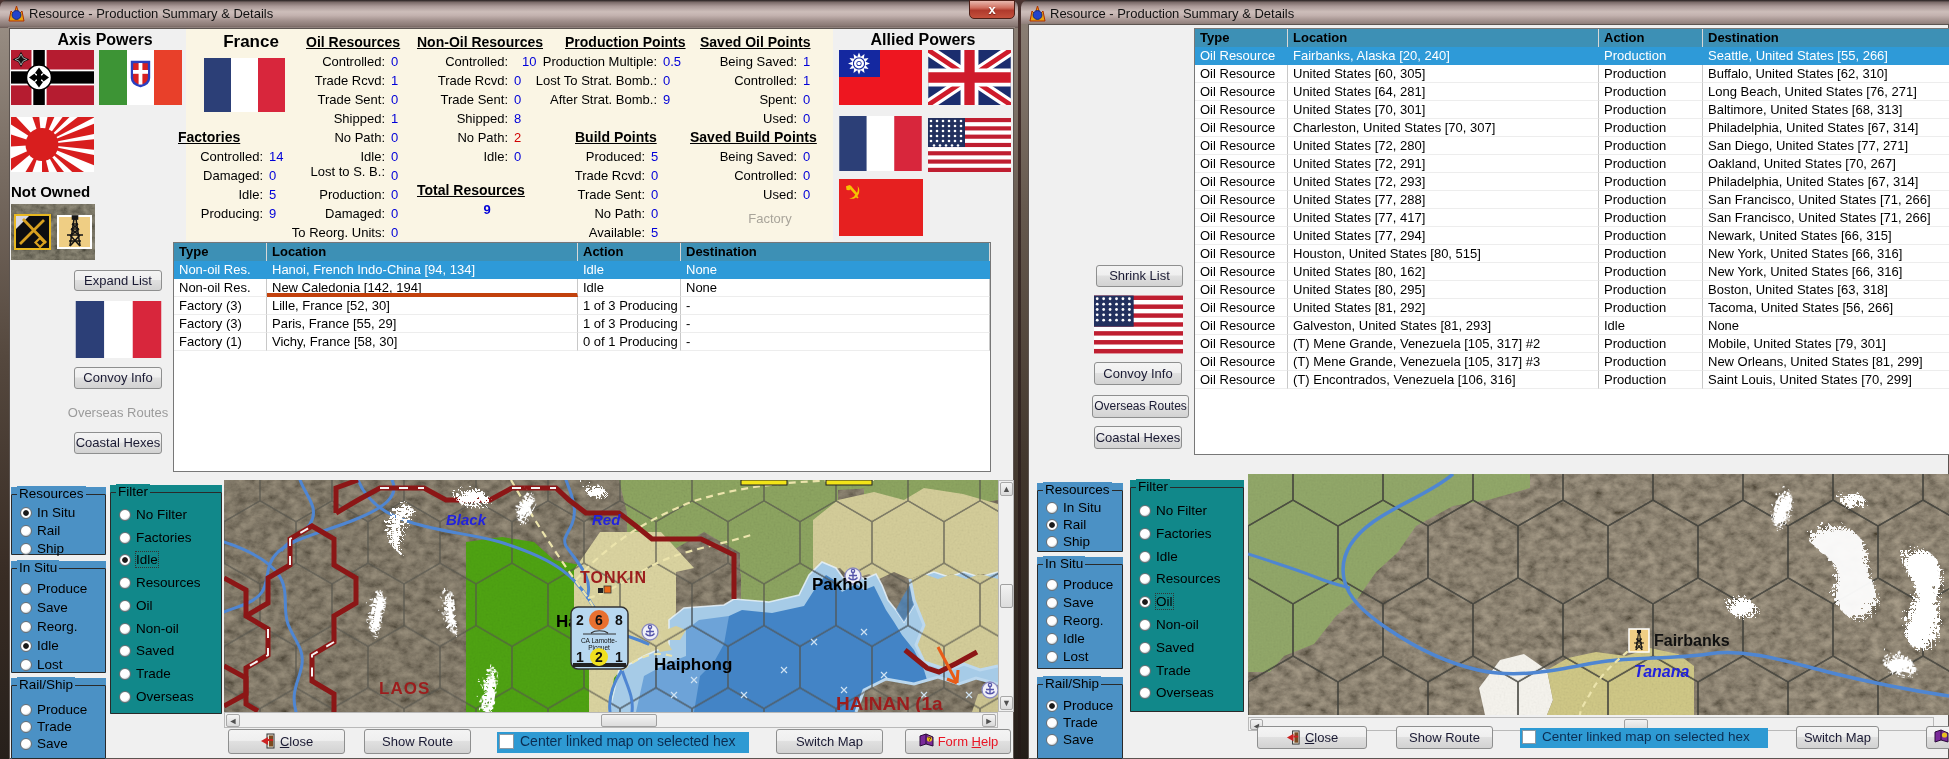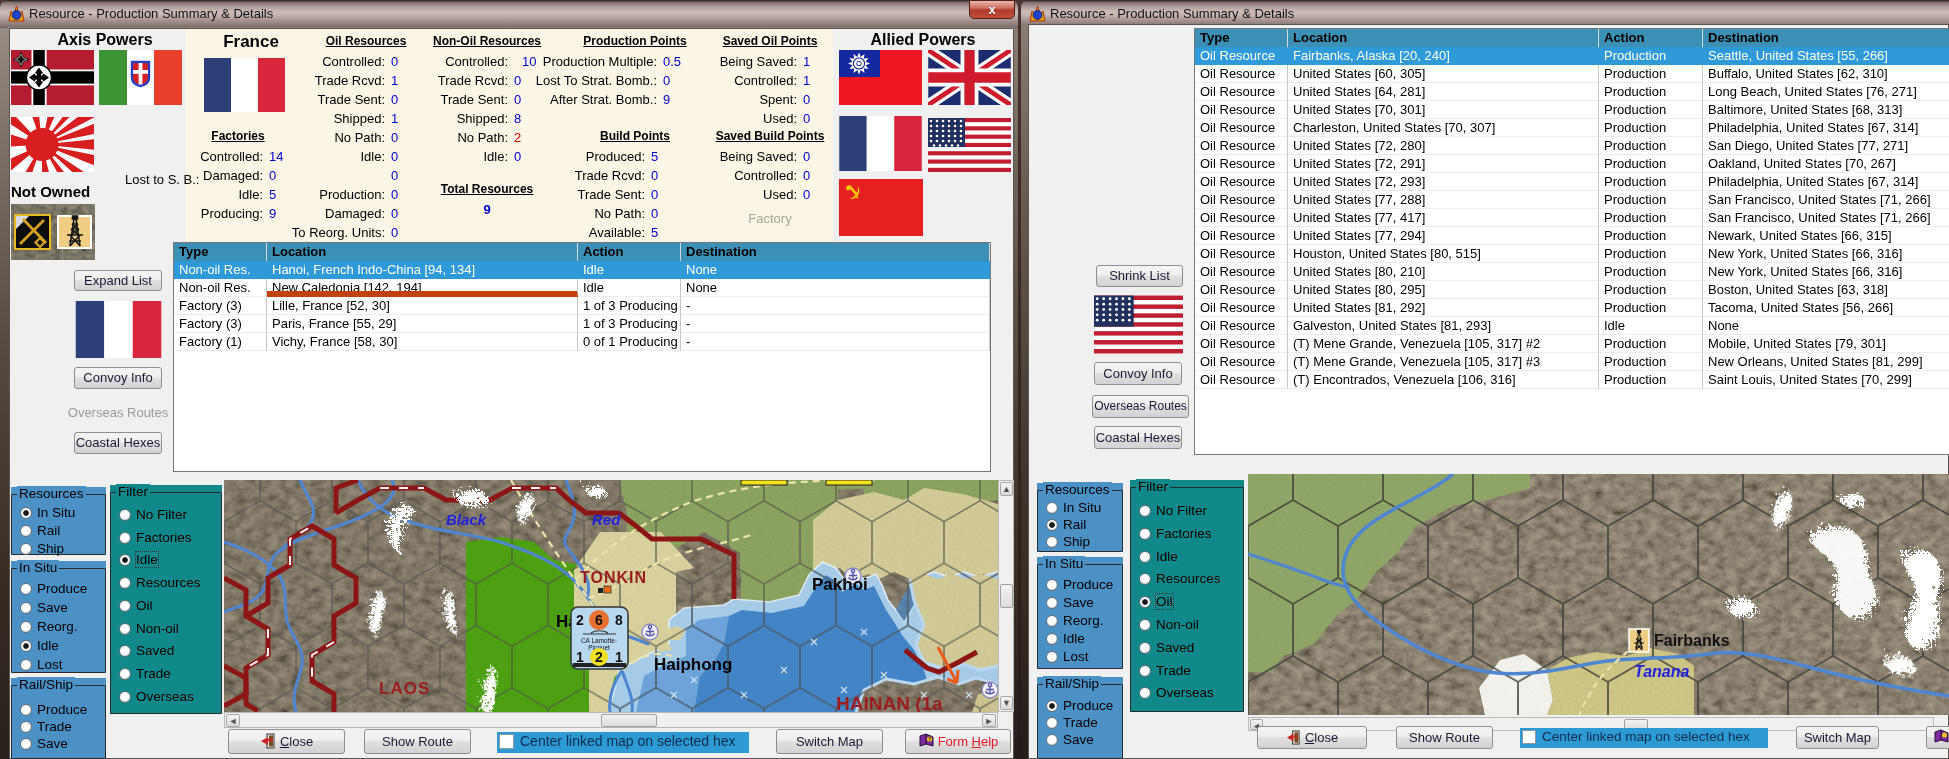--- a/index.html
+++ b/index.html
@@ -7,21 +7,21 @@
 *{box-sizing:border-box;}
 .abs{position:absolute;}
 .win{position:absolute;top:0;height:759px;border-radius:32px;}
 .tbar{position:absolute;top:0;height:28px;
  background:linear-gradient(180deg,#241e1e 0%,#7a6a68 8%,#a99896 22%,#cdbeba 42%,#c3b2af 55%,#a08f8b 75%,#887873 92%,#6a5a56 100%);
  border-top-left-radius:7px;border-top-right-radius:7px;}
 .tbar .ttext{position:absolute;left:29px;top:6px;font-size:13px;color:#111;white-space:nowrap;}
 .client{position:absolute;background:#f0f0f0;border:1px solid #5c5450;outline:1px solid #8f817c;}
 .btn{position:absolute;white-space:nowrap;background:linear-gradient(180deg,#f4f4f4 0%,#efefef 45%,#e0e0e0 50%,#d2d2d2 100%);
  border:1px solid #8e8f8f;border-radius:3px;color:#1a1a33;text-align:center;font-size:13px;}
-.hdr{position:absolute;font-weight:bold;font-size:12px;color:#000;text-align:center;text-decoration:underline;white-space:nowrap;}
+.hdr{position:absolute;font-weight:bold;font-size:14px;color:#000;text-decoration:underline;white-space:nowrap;}
 .bighdr{position:absolute;font-weight:bold;font-size:16px;color:#000;text-align:center;white-space:nowrap;}
 .srow{position:absolute;font-size:13px;color:#000;white-space:nowrap;}
 .val{color:#0000d8;}
 .valr{color:#d00000;}
 .rad{position:absolute;font-size:13.5px;color:#000;white-space:nowrap;}
 .rad .c{display:inline-block;width:12px;height:12px;border-radius:50%;
  background:radial-gradient(circle at 40% 35%,#ffffff 55%,#cfd4d8 75%,#9aa0a6 100%);
  border:1px solid #6b7075;vertical-align:-2px;margin-right:5px;}
 .rad .c.on{background:radial-gradient(circle at 50% 50%,#1a1a1a 0 34%,#ffffff 46% 60%,#cfd4d8 78%,#9aa0a6 100%);}
 .gbox{position:absolute;}
@@ -151,21 +151,21 @@
     <div class="srow" style="left:125px;top:73px;width:260px;text-align:right;">Trade Rcvd:</div>
     <div class="srow val" style="left:391px;top:73px;">1</div>
     <div class="srow" style="left:125px;top:92px;width:260px;text-align:right;">Trade Sent:</div>
     <div class="srow val" style="left:391px;top:92px;">0</div>
     <div class="srow" style="left:125px;top:111px;width:260px;text-align:right;">Shipped:</div>
     <div class="srow val" style="left:391px;top:111px;">1</div>
     <div class="srow" style="left:125px;top:130px;width:260px;text-align:right;">No Path:</div>
     <div class="srow val" style="left:391px;top:130px;">0</div>
     <div class="srow" style="left:125px;top:149px;width:260px;text-align:right;">Idle:</div>
     <div class="srow val" style="left:391px;top:149px;">0</div>
-    <div class="srow" style="left:125px;top:172px;width:260px;text-align:left;">Lost to S. B.:</div>
+    <div class="srow" style="left:125px;top:164px;width:260px;text-align:right;">Lost to S. B.:</div>
     <div class="srow val" style="left:391px;top:168px;">0</div>
     <div class="srow" style="left:125px;top:187px;width:260px;text-align:right;">Production:</div>
     <div class="srow val" style="left:391px;top:187px;">0</div>
     <div class="srow" style="left:125px;top:206px;width:260px;text-align:right;">Damaged:</div>
     <div class="srow val" style="left:391px;top:206px;">0</div>
     <div class="srow" style="left:125px;top:225px;width:260px;text-align:right;">To Reorg. Units:</div>
     <div class="srow val" style="left:391px;top:225px;">0</div>
     <div class="hdr" style="left:178px;top:129px;width:120px;">Factories</div>
     <div class="srow" style="left:3px;top:149px;width:260px;text-align:right;">Controlled:</div>
     <div class="srow val" style="left:269px;top:149px;">14</div>
@@ -314,21 +314,21 @@
  <div class="abs" style="left:173px;top:242px;width:818px;height:230px;background:#fff;border:1px solid #777;"></div>
     <div class="cell tblhead" style="left:174px;top:243px;width:93px;height:18px;border-right:1px solid #d8d8d8;">Type</div>
     <div class="cell tblhead" style="left:267px;top:243px;width:311px;height:18px;border-right:1px solid #d8d8d8;">Location</div>
     <div class="cell tblhead" style="left:578px;top:243px;width:103px;height:18px;border-right:1px solid #d8d8d8;">Action</div>
     <div class="cell tblhead" style="left:681px;top:243px;width:309px;height:18px;border-right:1px solid #d8d8d8;">Destination</div>
     <div class="cell" style="left:174px;top:261px;width:93px;height:18px;background:#2e9ad8;color:#fff;border-right:1px solid #2e9ad8;border-bottom:1px solid #2e9ad8;">Non-oil Res.</div>
     <div class="cell" style="left:267px;top:261px;width:311px;height:18px;background:#2e9ad8;color:#fff;border-right:1px solid #2e9ad8;border-bottom:1px solid #2e9ad8;">Hanoi, French Indo-China [94, 134]</div>
     <div class="cell" style="left:578px;top:261px;width:103px;height:18px;background:#2e9ad8;color:#fff;border-right:1px solid #2e9ad8;border-bottom:1px solid #2e9ad8;">Idle</div>
     <div class="cell" style="left:681px;top:261px;width:309px;height:18px;background:#2e9ad8;color:#fff;border-right:1px solid #2e9ad8;border-bottom:1px solid #2e9ad8;">None</div>
     <div class="cell" style="left:174px;top:279px;width:93px;height:18px;background:#fff;color:#000;border-right:1px solid #c8c8c8;border-bottom:1px solid #ededed;">Non-oil Res.</div>
-    <div class="cell" style="left:267px;top:279px;width:311px;height:18px;background:#fff;color:#000;border-right:1px solid #c8c8c8;border-bottom:6px solid #c2410c;">New Caledonia [142, 194]</div>
+    <div class="cell" style="left:267px;top:279px;width:311px;height:18px;background:#fff;color:#000;border-right:1px solid #c8c8c8;border-bottom:4px solid #c2410c;">New Caledonia [142, 194]</div>
     <div class="cell" style="left:578px;top:279px;width:103px;height:18px;background:#fff;color:#000;border-right:1px solid #c8c8c8;border-bottom:1px solid #ededed;">Idle</div>
     <div class="cell" style="left:681px;top:279px;width:309px;height:18px;background:#fff;color:#000;border-right:1px solid #c8c8c8;border-bottom:1px solid #ededed;">None</div>
     <div class="cell" style="left:174px;top:297px;width:93px;height:18px;background:#fff;color:#000;border-right:1px solid #c8c8c8;border-bottom:1px solid #ededed;">Factory (3)</div>
     <div class="cell" style="left:267px;top:297px;width:311px;height:18px;background:#fff;color:#000;border-right:1px solid #c8c8c8;border-bottom:1px solid #ededed;">Lille, France [52, 30]</div>
     <div class="cell" style="left:578px;top:297px;width:103px;height:18px;background:#fff;color:#000;border-right:1px solid #c8c8c8;border-bottom:1px solid #ededed;">1 of 3 Producing</div>
     <div class="cell" style="left:681px;top:297px;width:309px;height:18px;background:#fff;color:#000;border-right:1px solid #c8c8c8;border-bottom:1px solid #ededed;">-</div>
     <div class="cell" style="left:174px;top:315px;width:93px;height:18px;background:#fff;color:#000;border-right:1px solid #c8c8c8;border-bottom:1px solid #ededed;">Factory (3)</div>
     <div class="cell" style="left:267px;top:315px;width:311px;height:18px;background:#fff;color:#000;border-right:1px solid #c8c8c8;border-bottom:1px solid #ededed;">Paris, France [55, 29]</div>
     <div class="cell" style="left:578px;top:315px;width:103px;height:18px;background:#fff;color:#000;border-right:1px solid #c8c8c8;border-bottom:1px solid #ededed;">1 of 3 Producing</div>
     <div class="cell" style="left:681px;top:315px;width:309px;height:18px;background:#fff;color:#000;border-right:1px solid #c8c8c8;border-bottom:1px solid #ededed;">-</div>
@@ -637,21 +637,21 @@
     <div class="cell" style="left:682px;top:209px;width:248px;height:18px;background:#fff;color:#000;border-right:1px solid #c8c8c8;border-bottom:1px solid #ededed;">San Francisco, United States [71, 266]</div>
     <div class="cell" style="left:174px;top:227px;width:93px;height:18px;background:#fff;color:#000;border-right:1px solid #c8c8c8;border-bottom:1px solid #ededed;">Oil Resource</div>
     <div class="cell" style="left:267px;top:227px;width:311px;height:18px;background:#fff;color:#000;border-right:1px solid #c8c8c8;border-bottom:1px solid #ededed;">United States [77, 294]</div>
     <div class="cell" style="left:578px;top:227px;width:104px;height:18px;background:#fff;color:#000;border-right:1px solid #c8c8c8;border-bottom:1px solid #ededed;">Production</div>
     <div class="cell" style="left:682px;top:227px;width:248px;height:18px;background:#fff;color:#000;border-right:1px solid #c8c8c8;border-bottom:1px solid #ededed;">Newark, United States [66, 315]</div>
     <div class="cell" style="left:174px;top:245px;width:93px;height:18px;background:#fff;color:#000;border-right:1px solid #c8c8c8;border-bottom:1px solid #ededed;">Oil Resource</div>
     <div class="cell" style="left:267px;top:245px;width:311px;height:18px;background:#fff;color:#000;border-right:1px solid #c8c8c8;border-bottom:1px solid #ededed;">Houston, United States [80, 515]</div>
     <div class="cell" style="left:578px;top:245px;width:104px;height:18px;background:#fff;color:#000;border-right:1px solid #c8c8c8;border-bottom:1px solid #ededed;">Production</div>
     <div class="cell" style="left:682px;top:245px;width:248px;height:18px;background:#fff;color:#000;border-right:1px solid #c8c8c8;border-bottom:1px solid #ededed;">New York, United States [66, 316]</div>
     <div class="cell" style="left:174px;top:263px;width:93px;height:18px;background:#fff;color:#000;border-right:1px solid #c8c8c8;border-bottom:1px solid #ededed;">Oil Resource</div>
-    <div class="cell" style="left:267px;top:263px;width:311px;height:18px;background:#fff;color:#000;border-right:1px solid #c8c8c8;border-bottom:1px solid #ededed;">United States [80, 210]</div>
+    <div class="cell" style="left:267px;top:263px;width:311px;height:18px;background:#fff;color:#000;border-right:1px solid #c8c8c8;border-bottom:1px solid #ededed;">United States [80, 162]</div>
     <div class="cell" style="left:578px;top:263px;width:104px;height:18px;background:#fff;color:#000;border-right:1px solid #c8c8c8;border-bottom:1px solid #ededed;">Production</div>
     <div class="cell" style="left:682px;top:263px;width:248px;height:18px;background:#fff;color:#000;border-right:1px solid #c8c8c8;border-bottom:1px solid #ededed;">New York, United States [66, 316]</div>
     <div class="cell" style="left:174px;top:281px;width:93px;height:18px;background:#fff;color:#000;border-right:1px solid #c8c8c8;border-bottom:1px solid #ededed;">Oil Resource</div>
     <div class="cell" style="left:267px;top:281px;width:311px;height:18px;background:#fff;color:#000;border-right:1px solid #c8c8c8;border-bottom:1px solid #ededed;">United States [80, 295]</div>
     <div class="cell" style="left:578px;top:281px;width:104px;height:18px;background:#fff;color:#000;border-right:1px solid #c8c8c8;border-bottom:1px solid #ededed;">Production</div>
     <div class="cell" style="left:682px;top:281px;width:248px;height:18px;background:#fff;color:#000;border-right:1px solid #c8c8c8;border-bottom:1px solid #ededed;">Boston, United States [63, 318]</div>
     <div class="cell" style="left:174px;top:299px;width:93px;height:18px;background:#fff;color:#000;border-right:1px solid #c8c8c8;border-bottom:1px solid #ededed;">Oil Resource</div>
     <div class="cell" style="left:267px;top:299px;width:311px;height:18px;background:#fff;color:#000;border-right:1px solid #c8c8c8;border-bottom:1px solid #ededed;">United States [81, 292]</div>
     <div class="cell" style="left:578px;top:299px;width:104px;height:18px;background:#fff;color:#000;border-right:1px solid #c8c8c8;border-bottom:1px solid #ededed;">Production</div>
     <div class="cell" style="left:682px;top:299px;width:248px;height:18px;background:#fff;color:#000;border-right:1px solid #c8c8c8;border-bottom:1px solid #ededed;">Tacoma, United States [56, 266]</div>

